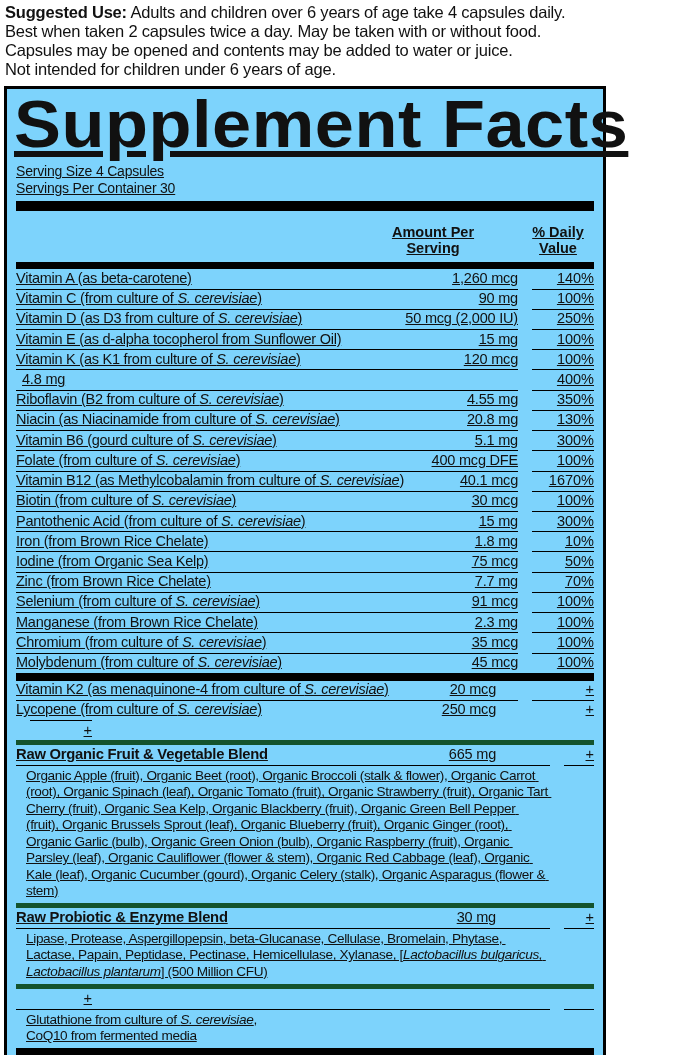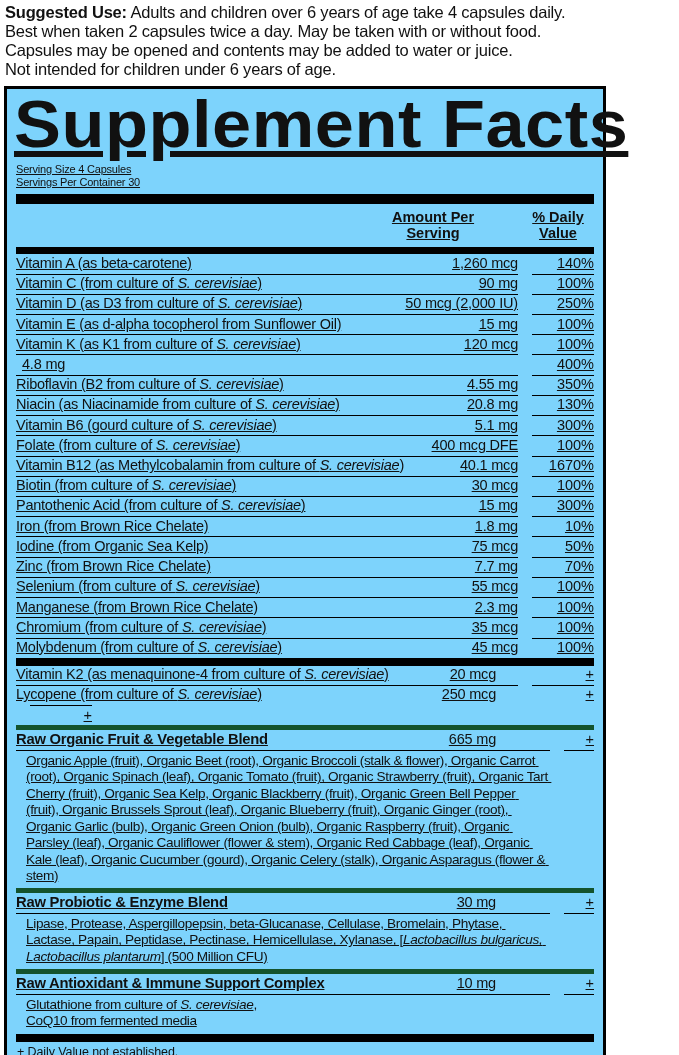--- a/index.html
+++ b/index.html
@@ -7,27 +7,27 @@
   i{font-style:italic;}
   b{font-weight:bold;}
   .page{width:610px;background:#fff;}
 
   .suggested{font-size:16.5px;line-height:1.16;margin:3px 2px 6px 5px;letter-spacing:-0.2px;}
 
   .panel{margin:0 4px;border:3.5px solid #000;padding:2px 9px 0 9px;background:#7dd3fc;text-decoration:underline;}
 
   .title{font-size:67px;font-weight:bold;line-height:0.98;letter-spacing:0.5px;margin:0 0 7px -2px;white-space:nowrap;transform:scaleX(1.05);transform-origin:left center;}
 
-  .serving{font-size:11px;line-height:1.17;letter-spacing:-0.2px;}
+  .serving{font-size:14px;line-height:1.17;letter-spacing:-0.2px;}
 
   .bar{background:#000;}
   .bar-lg{height:10px;margin-top:5px;}
   .bar-md{height:7px;}
 
-  .colhead{display:flex;justify-content:flex-end;font-weight:bold;font-size:14.5px;line-height:1.12;padding:5px 0 6px;}
+  .colhead{display:flex;justify-content:flex-end;font-weight:bold;font-size:14.5px;line-height:1.12;padding:13px 0 6px;}
   .ch{text-align:center;}
   .ch-amount{width:150px;margin-right:14px;}
   .ch-dv{width:72px;}
 
   .row{display:flex;align-items:stretch;}
   .row .left{flex:1;display:flex;justify-content:space-between;align-items:baseline;padding:1.5px 0 2.5px;line-height:1.05;text-align:right;}
   .row .dv{width:62px;margin-left:14px;text-align:right;padding:1.5px 0 2.5px;line-height:1.05;font-size:14.5px;}
   .row .name{font-size:14.5px;white-space:nowrap;letter-spacing:-0.25px;}
   .row .amt{font-size:14.5px;white-space:nowrap;padding-left:6px;letter-spacing:-0.2px;}
   .secb .amt{padding-right:22px;}
@@ -184,21 +184,21 @@
         <div class="row rt">
           <div class="left">
             <span class="name"><span>Zinc (from Brown Rice Chelate)</span></span>
             <span class="amt">7.7 mg</span>
           </div>
           <div class="dv">70%</div>
         </div>
         <div class="row rt">
           <div class="left">
             <span class="name"><span>Selenium (from culture of </span><i>S. cerevisiae</i><span>)</span></span>
-            <span class="amt">55 mcg</span>
+            <span class="amt">91 mcg</span>
           </div>
           <div class="dv">100%</div>
         </div>
         <div class="row rt">
           <div class="left">
             <span class="name"><span>Manganese (from Brown Rice Chelate)</span></span>
             <span class="amt">2.3 mg</span>
           </div>
           <div class="dv">100%</div>
         </div>
@@ -250,24 +250,20 @@
             <span class="name"><span>Raw Probiotic &amp; Enzyme Blend</span></span>
             <span class="amt">30 mg</span>
           </div>
           <div class="dv">+</div>
         </div>
         <div class="sub rt secb">
           <div class="subtext"><span>Lipase, Protease, Aspergillopepsin, beta-Glucanase, Cellulase, Bromelain, Phytase, Lactase, Papain, Peptidase, Pectinase, Hemicellulase, Xylanase, [</span><i>Lactobacillus bulgaricus, Lactobacillus plantarum</i><span>] (500 Million CFU)</span></div>
           <div class="dvpad"></div>
         </div>
         <div class="row blend rm secb">
-          <div class="left">
-            <span class="name"><span>Raw Antioxidant &amp; Immune Support Complex</span></span>
-            <span class="amt">10 mg</span>
-          </div>
           <div class="dv">+</div>
         </div>
         <div class="sub rt secb">
           <div class="subtext"><span>Glutathione from culture of </span><i>S. cerevisiae</i><span>,
 CoQ10 from fermented media</span></div>
           <div class="dvpad"></div>
         </div>
         <div class="bar-row"></div>
       </div>
 

